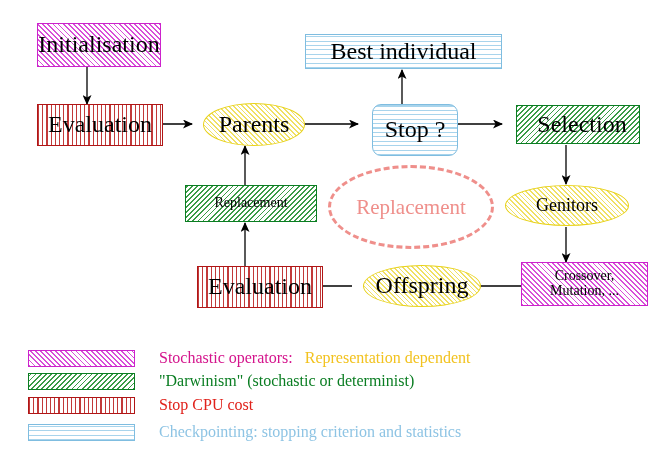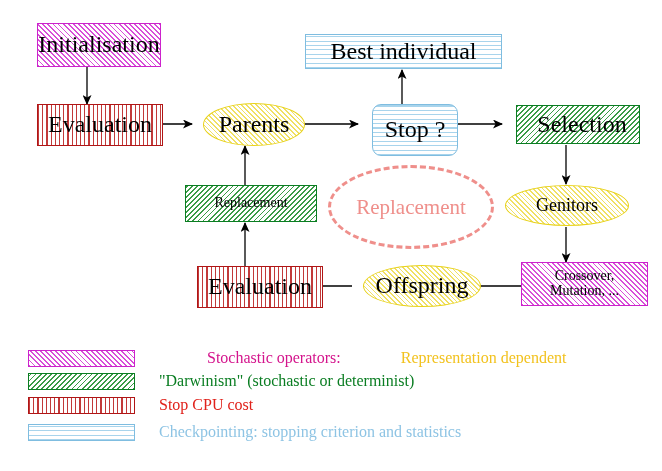--- a/index.html
+++ b/index.html
@@ -166,21 +166,21 @@
     <span>Crossover,</span>
     <span>Mutation, ...</span>
   </div>
 
   <div class="node pat-yellow ellipse t-lg" style="left:351px; top:265px; width:118px; height:42px;">Offspring</div>
 
   <div class="node pat-red t-lg" style="left:185px; top:266px; width:126px; height:42px;">Evaluation</div>
 
   <div>
 
-    <div class="legend-row" style="left:28px; top:349px;gap:48px;">
+    <div class="legend-row" style="left:28px; top:349px;">
       <span class="swatch pat-magenta"></span>
       <span class="legend-text lg-magenta">Stochastic operators:</span>
       <span class="legend-text lg-yellowtxt" style="margin-left:12px;">Representation dependent</span>
     </div>
 
     <div class="legend-row" style="left:28px; top:372px;">
       <span class="swatch pat-green"></span>
       <span class="legend-text lg-green">"Darwinism" (stochastic or determinist)</span>
     </div>
 

